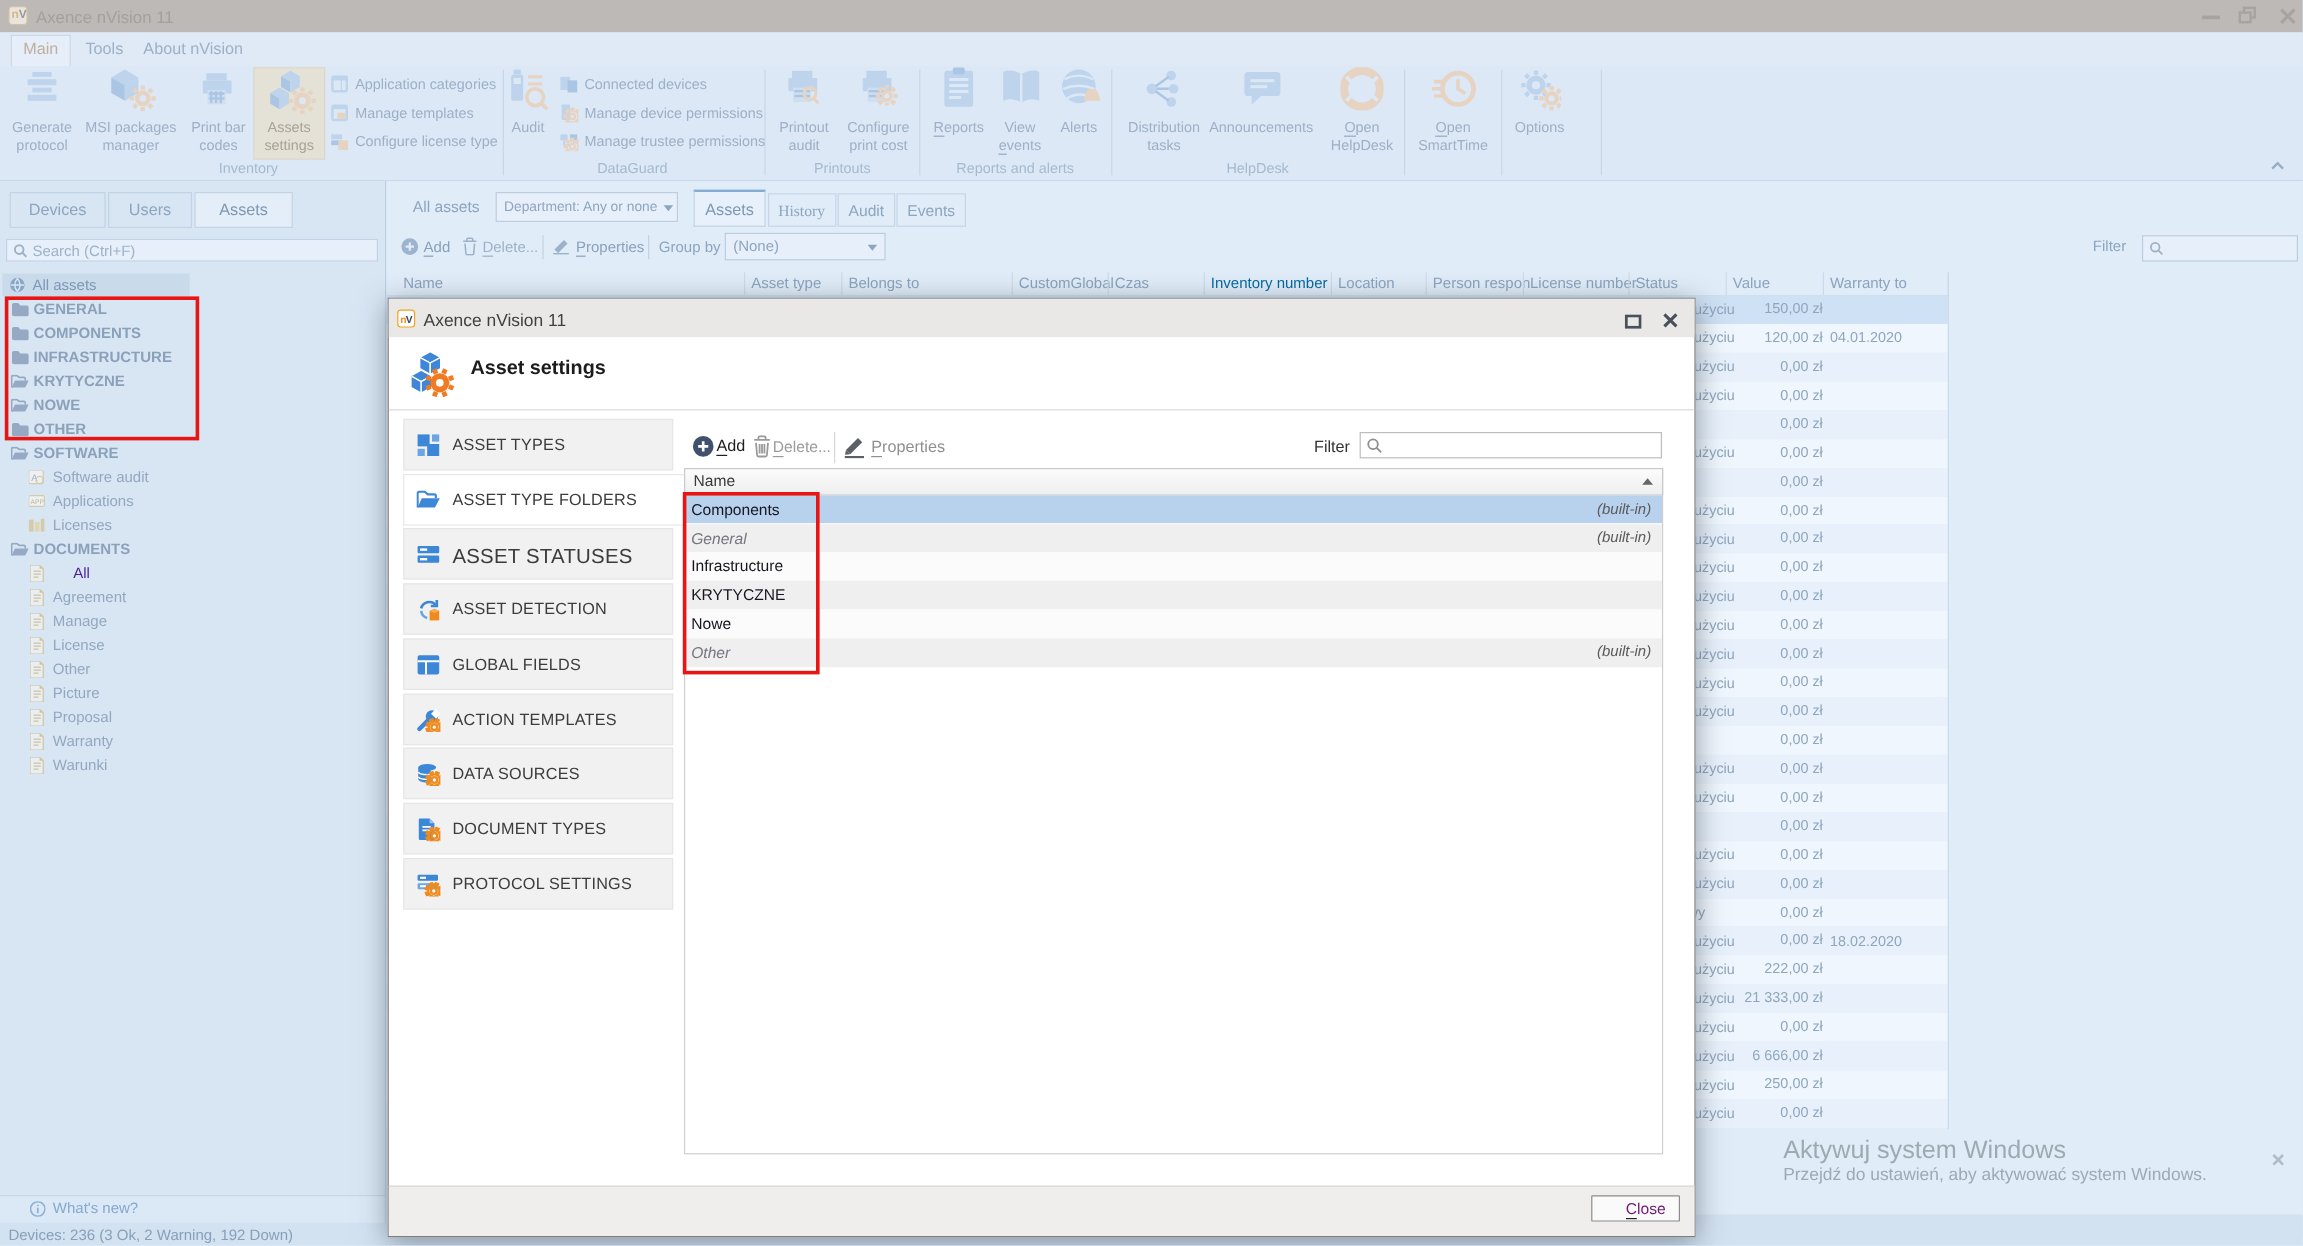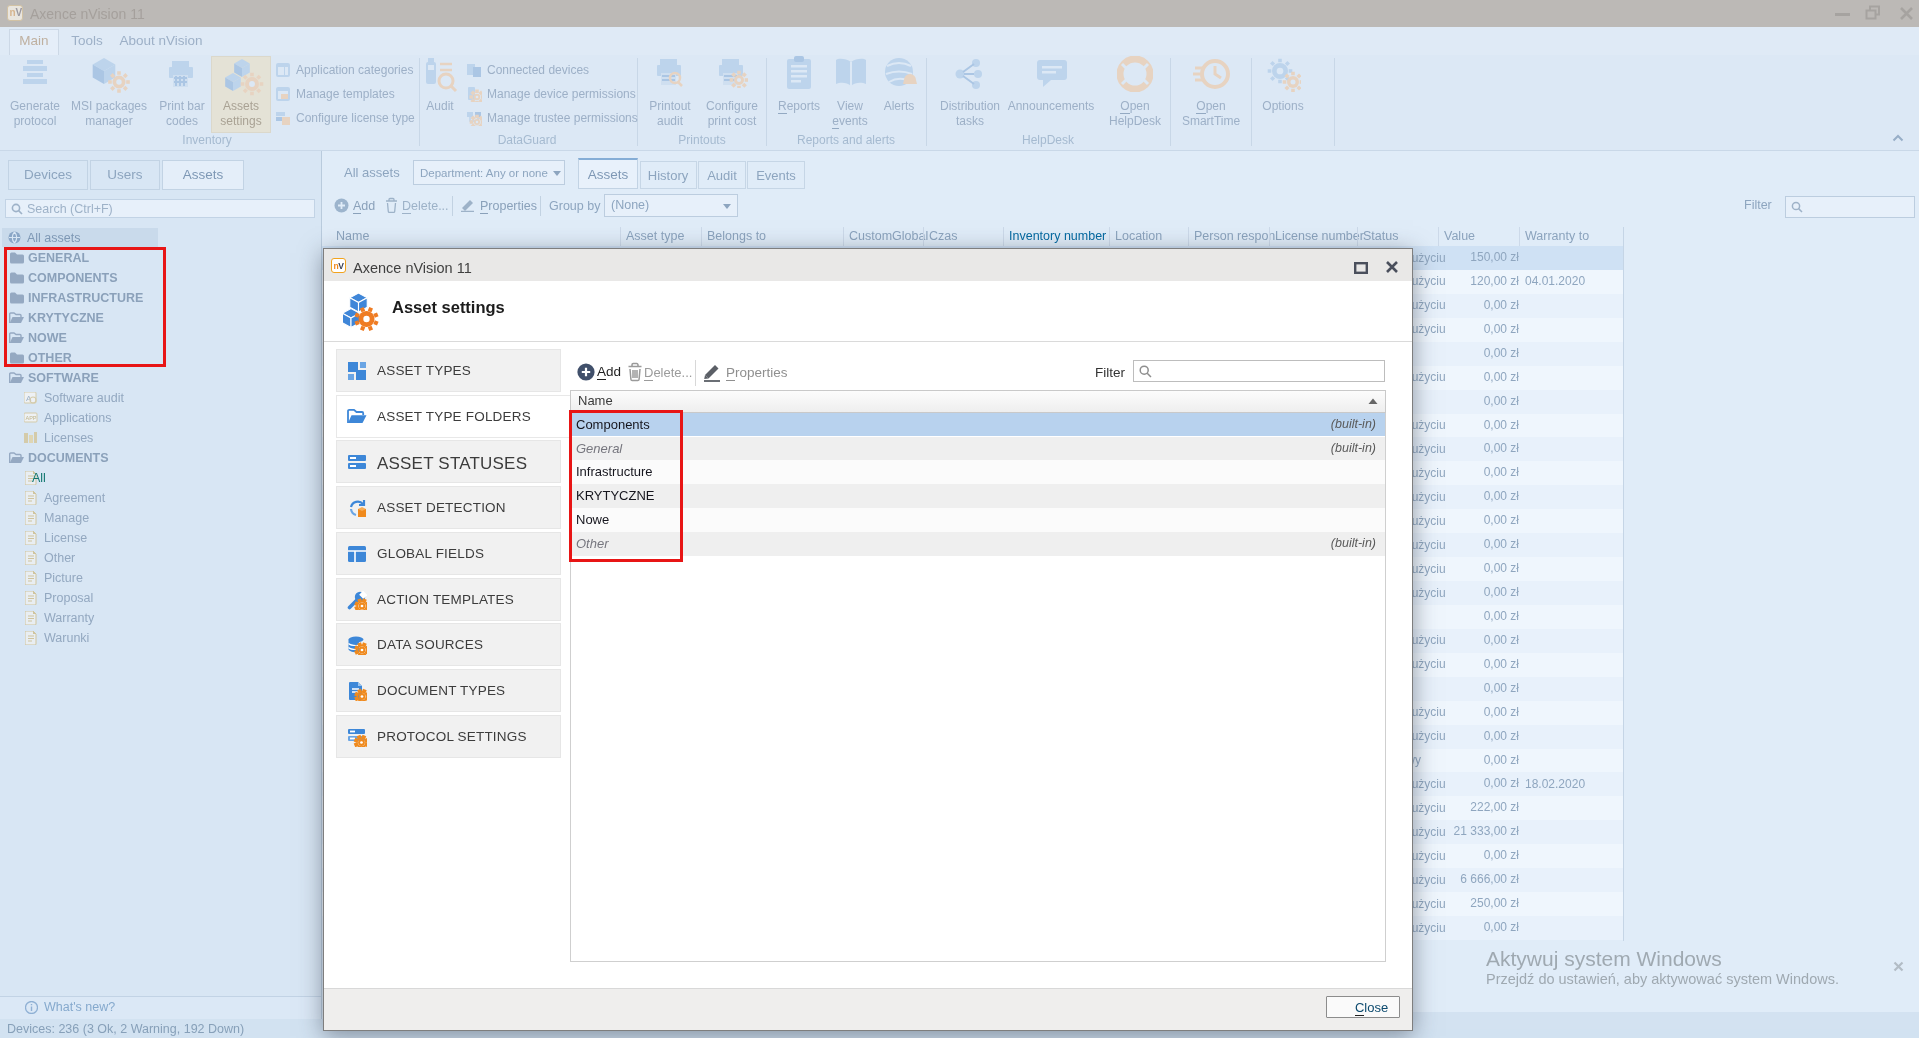--- a/index.html
+++ b/index.html
@@ -341,21 +341,21 @@
 <svg style="position:absolute;left:9px;top:452px" width="15" height="12" viewBox="0 0 15 12">
     <path d="M0.7 11 V2 a1 1 0 0 1 1-1 H5 L7 2.5 H11 a1 1 0 0 1 1 1 V5" fill="none" stroke="#95a9c2" stroke-width="1.4"></path>
     <path d="M0.7 11 L3.5 5 H15 L12 11 Z" fill="#95a9c2"></path>
   </svg>
 <div style="position:absolute;left:28px;top:451px;font-size:12.5px;color:#8ba1ba;font-weight:700;white-space:nowrap;">DOCUMENTS</div>
 <svg style="position:absolute;left:25px;top:471px" width="12" height="14" viewBox="0 0 12 14">
     <path d="M1 0 H8 L11 3 V13 a1 1 0 0 1-1 1 H1 a1 1 0 0 1-1-1 V1 a1 1 0 0 1 1-1 Z" fill="#e9eef2" stroke="#cfc49e" stroke-width="1"></path>
     <path d="M8 0 L8 3 L11 3" fill="#cfc49e"></path>
     <path d="M3 5 h6 M3 7.5 h6 M3 10 h4" stroke="#cfc49e" stroke-width="1"></path>
   </svg>
-<div style="position:absolute;left:32px;top:471px;font-size:12.5px;color:#0f766e;font-weight:400;white-space:nowrap;">All</div>
+<div style="position:absolute;left:61px;top:471px;font-size:12.5px;color:#4c1d95;font-weight:400;white-space:nowrap;">All</div>
 <svg style="position:absolute;left:25px;top:491px" width="12" height="14" viewBox="0 0 12 14">
     <path d="M1 0 H8 L11 3 V13 a1 1 0 0 1-1 1 H1 a1 1 0 0 1-1-1 V1 a1 1 0 0 1 1-1 Z" fill="#e9eef2" stroke="#cfc49e" stroke-width="1"></path>
     <path d="M8 0 L8 3 L11 3" fill="#cfc49e"></path>
     <path d="M3 5 h6 M3 7.5 h6 M3 10 h4" stroke="#cfc49e" stroke-width="1"></path>
   </svg>
 <div style="position:absolute;left:44px;top:491px;font-size:12.5px;color:#93a8c0;font-weight:400;white-space:nowrap;">Agreement</div>
 <svg style="position:absolute;left:25px;top:511px" width="12" height="14" viewBox="0 0 12 14">
     <path d="M1 0 H8 L11 3 V13 a1 1 0 0 1-1 1 H1 a1 1 0 0 1-1-1 V1 a1 1 0 0 1 1-1 Z" fill="#e9eef2" stroke="#cfc49e" stroke-width="1"></path>
     <path d="M8 0 L8 3 L11 3" fill="#cfc49e"></path>
     <path d="M3 5 h6 M3 7.5 h6 M3 10 h4" stroke="#cfc49e" stroke-width="1"></path>
@@ -411,21 +411,21 @@
 <div style="position:absolute;left:413px;top:160px;width:152px;height:25px;background:#e7f0fa;border:1px solid #bccddf;"></div>
 <div style="position:absolute;left:420px;top:167px;font-size:11.5px;color:#8da5bf;font-weight:400;white-space:nowrap;">Department: Any or none</div>
 <svg style="position:absolute;left:552px;top:170px" width="10" height="7" viewBox="0 0 10 7">
     <path d="M1 1 L5 6 L9 1 Z" fill="#8da5bf"></path>
   </svg>
 <div style="position:absolute;left:578px;top:158px;width:60px;height:31px;background:#e8f1fb;border:1px solid #c2d3e4;border-top:2px solid #84add6;"></div>
 <div style="position:absolute;left:640px;top:161px;width:57px;height:28px;border:1px solid #c6d6e6;"></div>
 <div style="position:absolute;left:698px;top:161px;width:48px;height:28px;border:1px solid #c6d6e6;"></div>
 <div style="position:absolute;left:747px;top:161px;width:58px;height:28px;border:1px solid #c6d6e6;"></div>
 <div style="position:absolute;left:458px;top:167px;width:300px;text-align:center;font-size:13.5px;color:#7e98b5;font-weight:400;white-space:nowrap;">Assets</div>
-<div style="position:absolute;left:518px;top:168px;width:300px;text-align:center;font-size:13px;color:#8da5bf;font-weight:400;white-space:nowrap;">History</div>
+<div style="position:absolute;left:518px;top:168px;width:300px;text-align:center;font-size:13px;color:#8da5bf;font-weight:400;white-space:nowrap;font-family:Liberation Serif, serif;">History</div>
 <div style="position:absolute;left:572px;top:168px;width:300px;text-align:center;font-size:13px;color:#8da5bf;font-weight:400;white-space:nowrap;">Audit</div>
 <div style="position:absolute;left:626px;top:168px;width:300px;text-align:center;font-size:13px;color:#8da5bf;font-weight:400;white-space:nowrap;">Events</div>
 <svg style="position:absolute;left:334px;top:198px" width="15" height="15" viewBox="0 0 15 15">
     <circle cx="7.5" cy="7.5" r="7" fill="#9cb4cd"></circle>
     <path d="M7.5 4 v7 M4 7.5 h7" stroke="#e0ecf8" stroke-width="1.8"></path>
   </svg>
 <div style="position:absolute;left:353px;top:199px;font-size:12.5px;color:#8aa1ba;font-weight:400;white-space:nowrap;"><span style="border-bottom:1px solid #8aa1ba">A</span>dd</div>
 <svg style="position:absolute;left:385px;top:197px" width="13" height="16" viewBox="0 0 13 16">
     <path d="M1 4 h11 M4 4 V2.5 a1 1 0 0 1 1-1 h3 a1 1 0 0 1 1 1 V4 M2.5 6 l0.8 8.5 a1 1 0 0 0 1 0.9 h4.4 a1 1 0 0 0 1-0.9 L10.5 6" stroke="#9db2c8" stroke-width="1.3" fill="none"></path>
   </svg>
@@ -847,15 +847,15 @@
 <div style="position:absolute;left:323px;top:248px;width:1090px;height:783px;pointer-events:none;">
     <div style="position:absolute;left:953px;top:288.1px;width:100px;text-align:right;font-size:12.5px;font-style:italic;color:#5a5a5a;white-space:nowrap;">(built-in)</div>
   </div>
 <div style="position:absolute;left:323px;top:248px;width:1090px;height:783px;pointer-events:none;">
     <div style="position:absolute;left:1px;top:740px;width:1088px;height:42px;background:#efeeed;border-top:1px solid #d8d8d8;"></div>
   </div>
 <div style="position:absolute;left:323px;top:248px;width:1090px;height:783px;pointer-events:none;">
     <div style="position:absolute;left:1003px;top:748px;width:74px;height:22px;background:#fafafa;border:1px solid #8c8c8c;border-radius:1px;"></div>
   </div>
 <div style="position:absolute;left:323px;top:248px;width:1090px;height:783px;pointer-events:none;">
-    <div style="position:absolute;left:1003px;top:752px;width:91px;text-align:center;font-size:13px;color:#0c4a6e;white-space:nowrap;"><span style="border-bottom:1px solid #222">C</span>lose</div>
+    <div style="position:absolute;left:1003px;top:752px;width:91px;text-align:center;font-size:13px;color:#701a75;white-space:nowrap;"><span style="border-bottom:1px solid #222">C</span>lose</div>
   </div>
 <div style="position:absolute;left:4px;top:247px;width:162px;height:120px;border:3px solid #e81515;"></div>
 <div style="position:absolute;left:569px;top:410px;width:114px;height:152px;border:3px solid #e81515;"></div>
 </body></html>

